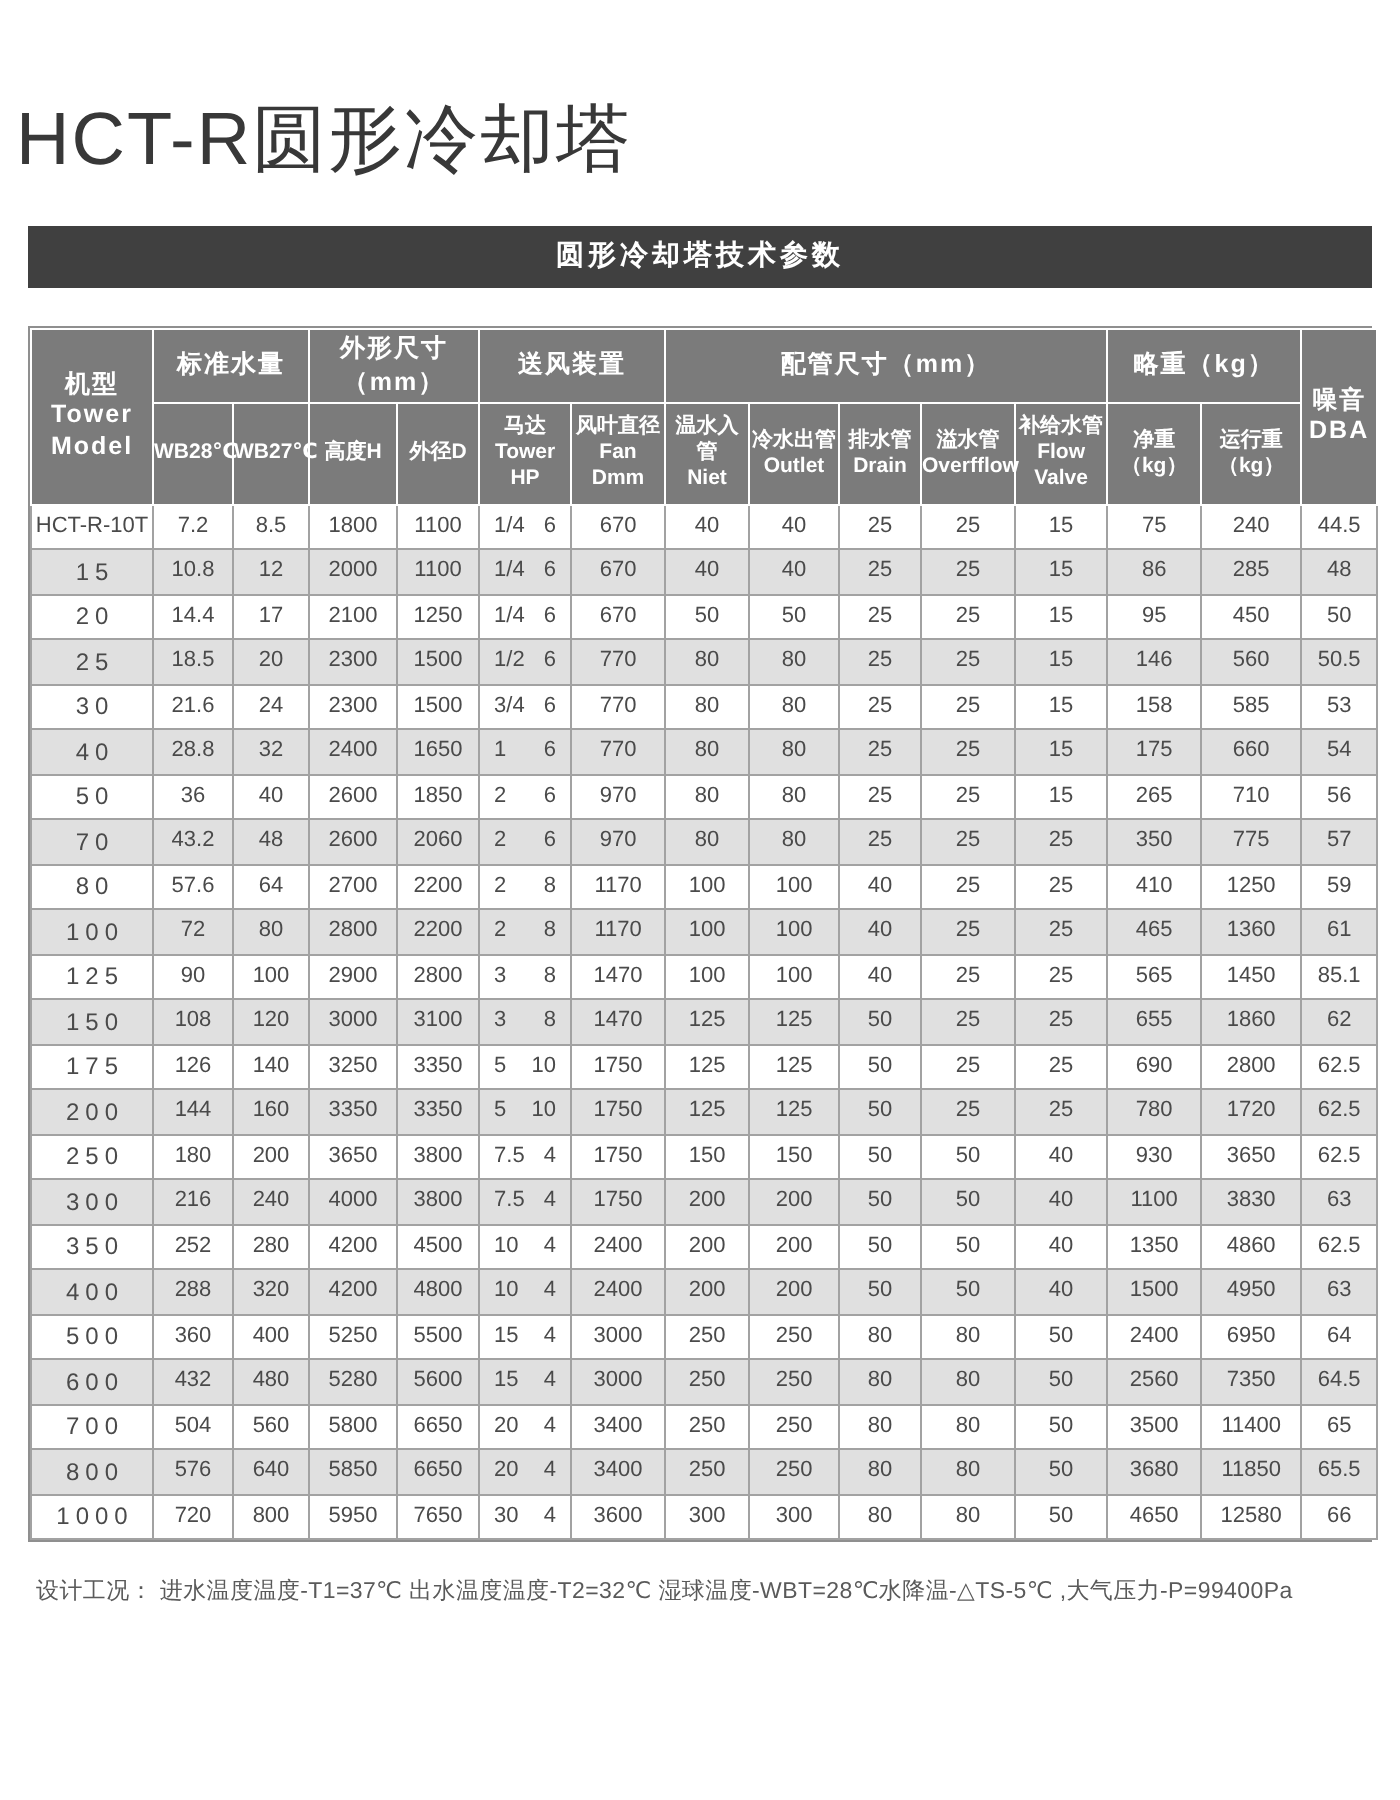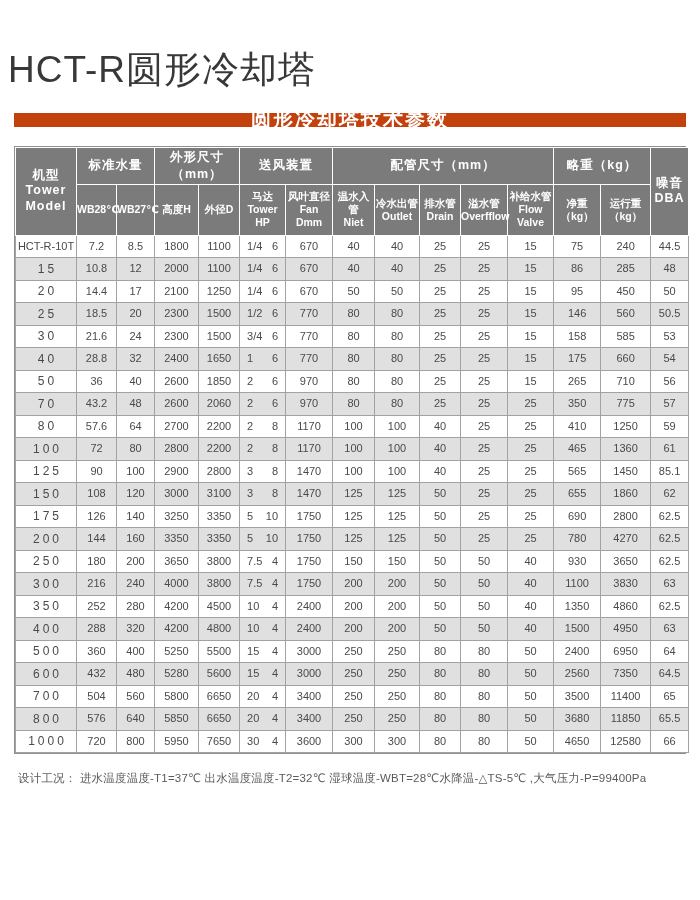--- a/index.html
+++ b/index.html
@@ -14,24 +14,24 @@
     margin:50px 0 0 8px;
     font-size:37px;line-height:1.1;letter-spacing:1px;
     color:#383838;font-weight:normal;
   }
   .subtitle{
     margin:4px 0 0 19px;
     font-size:14px;color:#4a4a4a;letter-spacing:.3px;
   }
 
   .banner{
-    margin:22px 14px 0 14px;height:14px;
-    background:#c2410c;color:#ffffff;
+    margin:22px 14px 0 14px;height:31px;
+    background:#404040;color:#ffffff;
     display:flex;align-items:center;justify-content:center;
-    font-size:20px;font-weight:bold;letter-spacing:2px;
+    font-size:14px;font-weight:bold;letter-spacing:2px;
   }
 
   .table-wrap{
     margin:19px 14px 0 14px;
     border:1px solid #8f8f8f;
   }
   table{
     border-collapse:collapse;table-layout:fixed;width:672px;
   }
   thead th{
@@ -404,21 +404,21 @@
               <span>5</span>
               <span>10</span>
             </td>
             <td>1750</td>
             <td>125</td>
             <td>125</td>
             <td>50</td>
             <td>25</td>
             <td>25</td>
             <td>780</td>
-            <td>4270</td>
+            <td>1720</td>
             <td>62.5</td>
           </tr>
           <tr>
             <td class="spaced">250</td>
             <td>180</td>
             <td>200</td>
             <td>3650</td>
             <td>3800</td>
             <td class="motor">
               <span>7.5</span>

